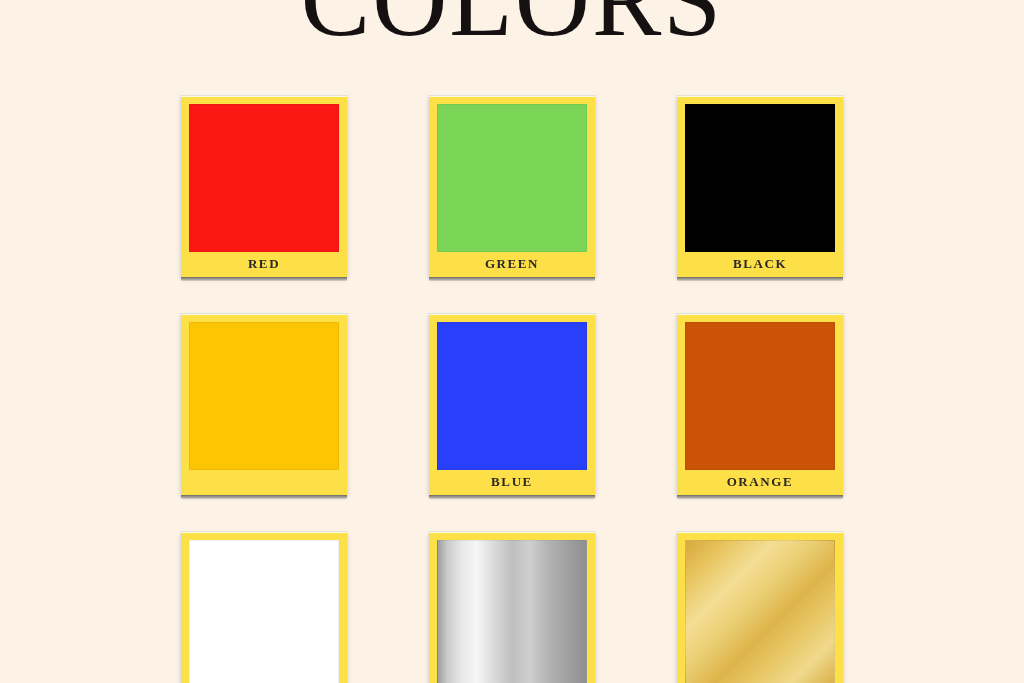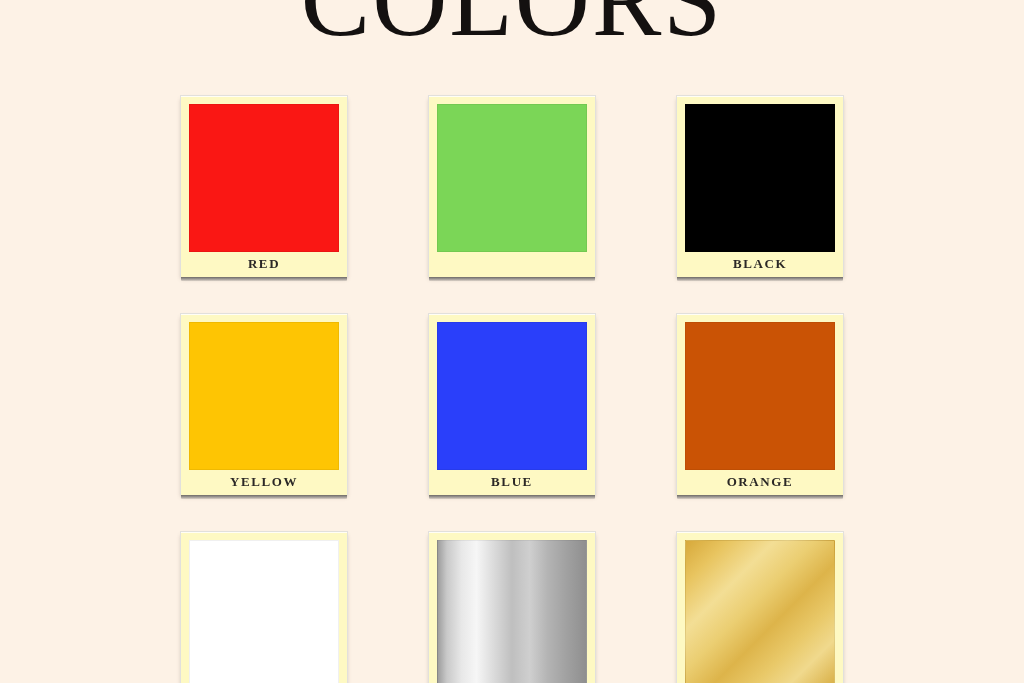--- a/index.html
+++ b/index.html
@@ -43,21 +43,21 @@
     grid-template-columns:repeat(3, 168px);
     column-gap:80px;
     row-gap:36px;
   }
 
   
   .swatch-card {
     position:relative;
     width:168px;
     height:182px;
-    background:#fef9c3;
+    background:#fde047;
     padding:8px 8px 0 8px;
     border:1px solid #E2E0DC;
     border-bottom:none;
     display:flex;
     flex-direction:column;
     box-shadow:0 3px 4px -1px rgba(80,70,60,0.30),
                0 1px 0 0 rgba(255,255,255,0.85) inset;
   }
   .swatch-card::after {
     content:"";
@@ -129,28 +129,28 @@
 
 <h1 class="poster-title" style="color: rgb(20, 17, 16);">COLORS</h1>
 
 <div class="swatch-grid">
     <div class="swatch-card">
       <div class="swatch-color" title="RED" style="background: rgb(250, 23, 20);"></div>
       <div class="swatch-label">RED</div>
     </div>
     <div class="swatch-card">
       <div class="swatch-color" title="GREEN" style="background: rgb(123, 214, 87);"></div>
+      <div class="swatch-label">GREEN</div>
     </div>
     <div class="swatch-card">
       <div class="swatch-color" title="BLACK" style="background: rgb(0, 0, 0);"></div>
       <div class="swatch-label">BLACK</div>
     </div>
     <div class="swatch-card">
       <div class="swatch-color" title="YELLOW" style="background: rgb(254, 197, 3);"></div>
-      <div class="swatch-label">YELLOW</div>
     </div>
     <div class="swatch-card">
       <div class="swatch-color" title="BLUE" style="background: rgb(42, 63, 250);"></div>
       <div class="swatch-label">BLUE</div>
     </div>
     <div class="swatch-card">
       <div class="swatch-color" title="ORANGE" style="background: rgb(202, 83, 5);"></div>
       <div class="swatch-label">ORANGE</div>
     </div>
     <div class="swatch-card clipped">

